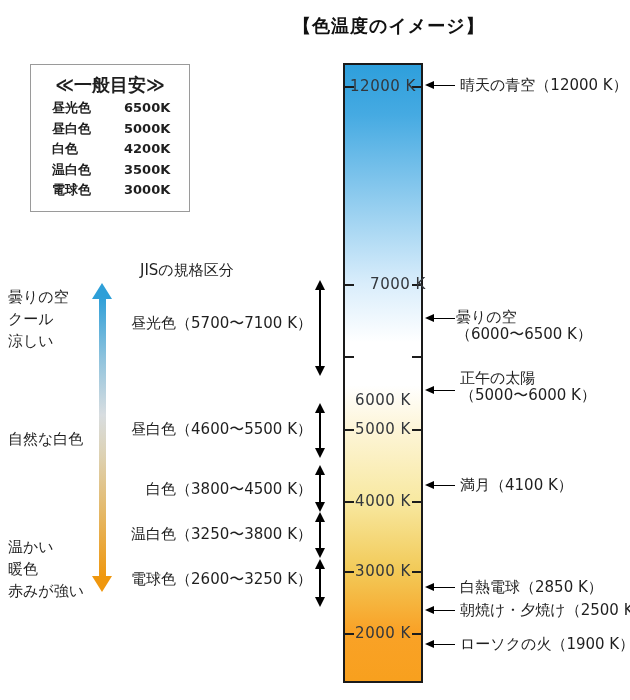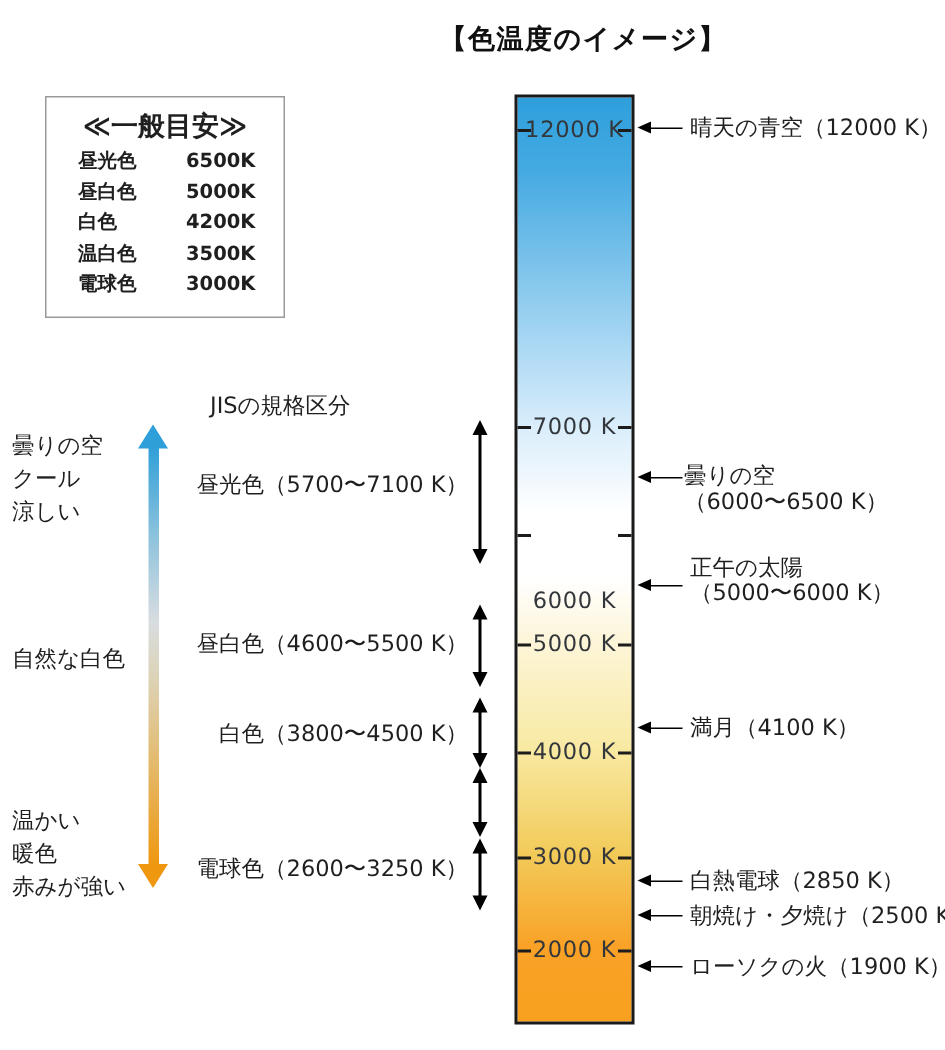--- a/index.html
+++ b/index.html
@@ -108,20 +108,21 @@
     <div class="ga-head-top"></div>
     <div class="ga-body"></div>
     <div class="ga-head-bottom"></div>
   </div>
 
   <div class="abs jis-heading" style="left:140px;top:261px;">JISの規格区分</div>
 
   <div class="abs jis-cat" style="top:314px;">昼光色（5700〜7100 K）</div>
   <div class="abs jis-cat" style="top:420px;">昼白色（4600〜5500 K）</div>
   <div class="abs jis-cat" style="top:480px;">白色（3800〜4500 K）</div>
+  <div class="abs jis-cat" style="top:525px;">温白色（3250〜3800 K）</div>
   <div class="abs jis-cat" style="top:570px;">電球色（2600〜3250 K）</div>
 
   <div class="abs varrow" style="left:313px;top:280px;height:96px;">
       <div class="vline"></div>
     </div>
   <div class="abs varrow" style="left:313px;top:403px;height:55px;">
       <div class="vline"></div>
     </div>
   <div class="abs varrow" style="left:313px;top:465px;height:47px;">
       <div class="vline"></div>
@@ -132,21 +133,21 @@
   <div class="abs varrow" style="left:313px;top:559px;height:48px;">
       <div class="vline"></div>
     </div>
 
   <div class="abs temp-bar">
     <div class="tick-l" style="top:21px;"></div>
       <div class="tick-r" style="top:21px;"></div>
     <div class="scale-label" style="top:12px;">12000 K</div>
     <div class="tick-l" style="top:219px;"></div>
       <div class="tick-r" style="top:219px;"></div>
-    <div class="scale-label" style="top:210px;">7000 K</div>
+    <div class="scale-label" style="top:210px;margin-left:15px;">7000 K</div>
     <div class="tick-l" style="top:291px;"></div>
       <div class="tick-r" style="top:291px;"></div>
     <div class="scale-label" style="top:282px;margin-top:44px;">6000 K</div>
     <div class="tick-l" style="top:364px;"></div>
       <div class="tick-r" style="top:364px;"></div>
     <div class="scale-label" style="top:355px;">5000 K</div>
     <div class="tick-l" style="top:436px;"></div>
       <div class="tick-r" style="top:436px;"></div>
     <div class="scale-label" style="top:427px;">4000 K</div>
     <div class="tick-l" style="top:506px;"></div>

